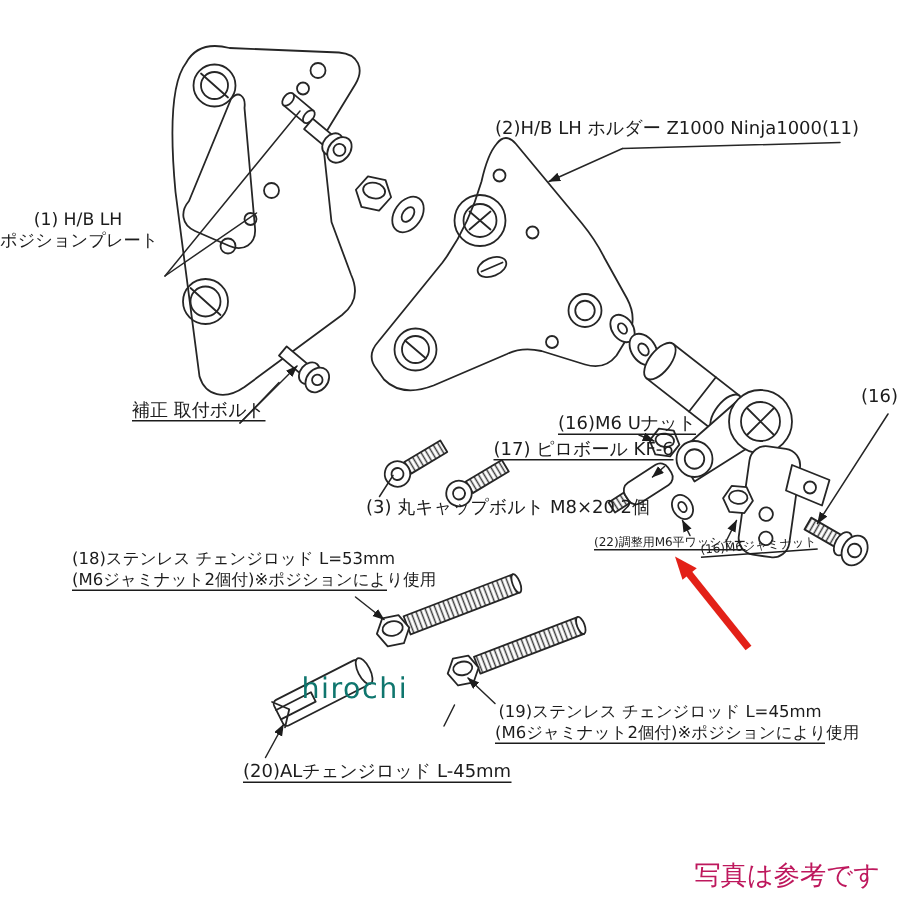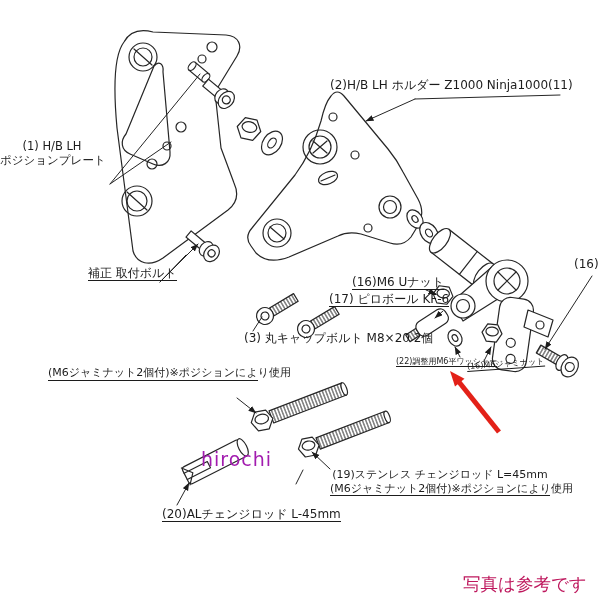--- a/index.html
+++ b/index.html
@@ -9,30 +9,30 @@
   #drawing{position:absolute;left:0;top:0;}
   .lb{position:absolute;color:#1c1c1c;white-space:nowrap;font-size:12px;line-height:14px;}
   .lb .ln{display:block;}
   .ctr{text-align:center;}
   .sm{font-size:8px;line-height:9px;}
   .s11{font-size:11px;line-height:13.5px;}
   .ul{border-bottom:1.2px solid #1c1c1c;}
   #lb-part1{left:0px;top:139px;width:104px;font-size:11.5px;line-height:14px;}
   #lb-part2{left:330px;top:78px;}
   #lb-stockbolt{left:88px;top:266px;}
-  #lb-p16u{left:352px;top:275px;}
+  #lb-p16u{left:372px;top:275px;}
   #lb-p17{left:329px;top:292px;}
   #lb-p16edge{left:574px;top:257px;}
   #lb-p3{left:244px;top:331px;}
   #lb-p18{left:48px;top:366px;width:210px;}
   #lb-p22{left:396px;top:357px;}
   #lb-p16jam{left:467px;top:362px;transform:rotate(-4deg);transform-origin:left center;}
   #lb-p19{left:294px;top:468px;width:220px;margin-left:36px;}
   #lb-p20{left:162px;top:507px;}
-  #watermark{left:201px;top:448px;font-size:19px;line-height:22px;color:#a21caf;letter-spacing:1px;}
+  #watermark{left:201px;top:448px;font-size:19px;line-height:22px;color:#0f766e;letter-spacing:1px;}
   #footer-note{left:463px;top:574px;font-size:17.5px;line-height:20px;color:#be185d;}
 </style>
 </head>
 <body>
 
 <div id="stage">
 
 <svg id="drawing" width="600" height="600" viewBox="0 0 600 600" xmlns="http://www.w3.org/2000/svg">
   <defs>
     <marker id="ah" markerWidth="10" markerHeight="8" refX="7.5" refY="3" orient="auto">
@@ -252,20 +252,21 @@
 
 <div class="lb ul" id="lb-p16u">(16)M6 Uナット</div>
 
 <div class="lb ul" id="lb-p17">(17) ピロボール KF-6</div>
 
 <div class="lb" id="lb-p16edge">(16)</div>
 
 <div class="lb" id="lb-p3">(3) 丸キャップボルト M8×20 2個</div>
 
 <div class="lb ctr s11" id="lb-p18">
+  <span class="ln">(18)ステンレス チェンジロッド L=53mm</span>
   <span class="ln ul">(M6ジャミナット2個付)※ポジションにより使用</span>
 </div>
 
 <div class="lb sm ul" id="lb-p22">(22)調整用M6平ワッシャー</div>
 
 <div class="lb sm ul" id="lb-p16jam">(16)M6ジャミナット</div>
 
 <div class="lb ctr s11" id="lb-p19">
   <span class="ln">(19)ステンレス チェンジロッド L=45mm</span>
   <span class="ln ul">(M6ジャミナット2個付)※ポジションにより使用</span>

